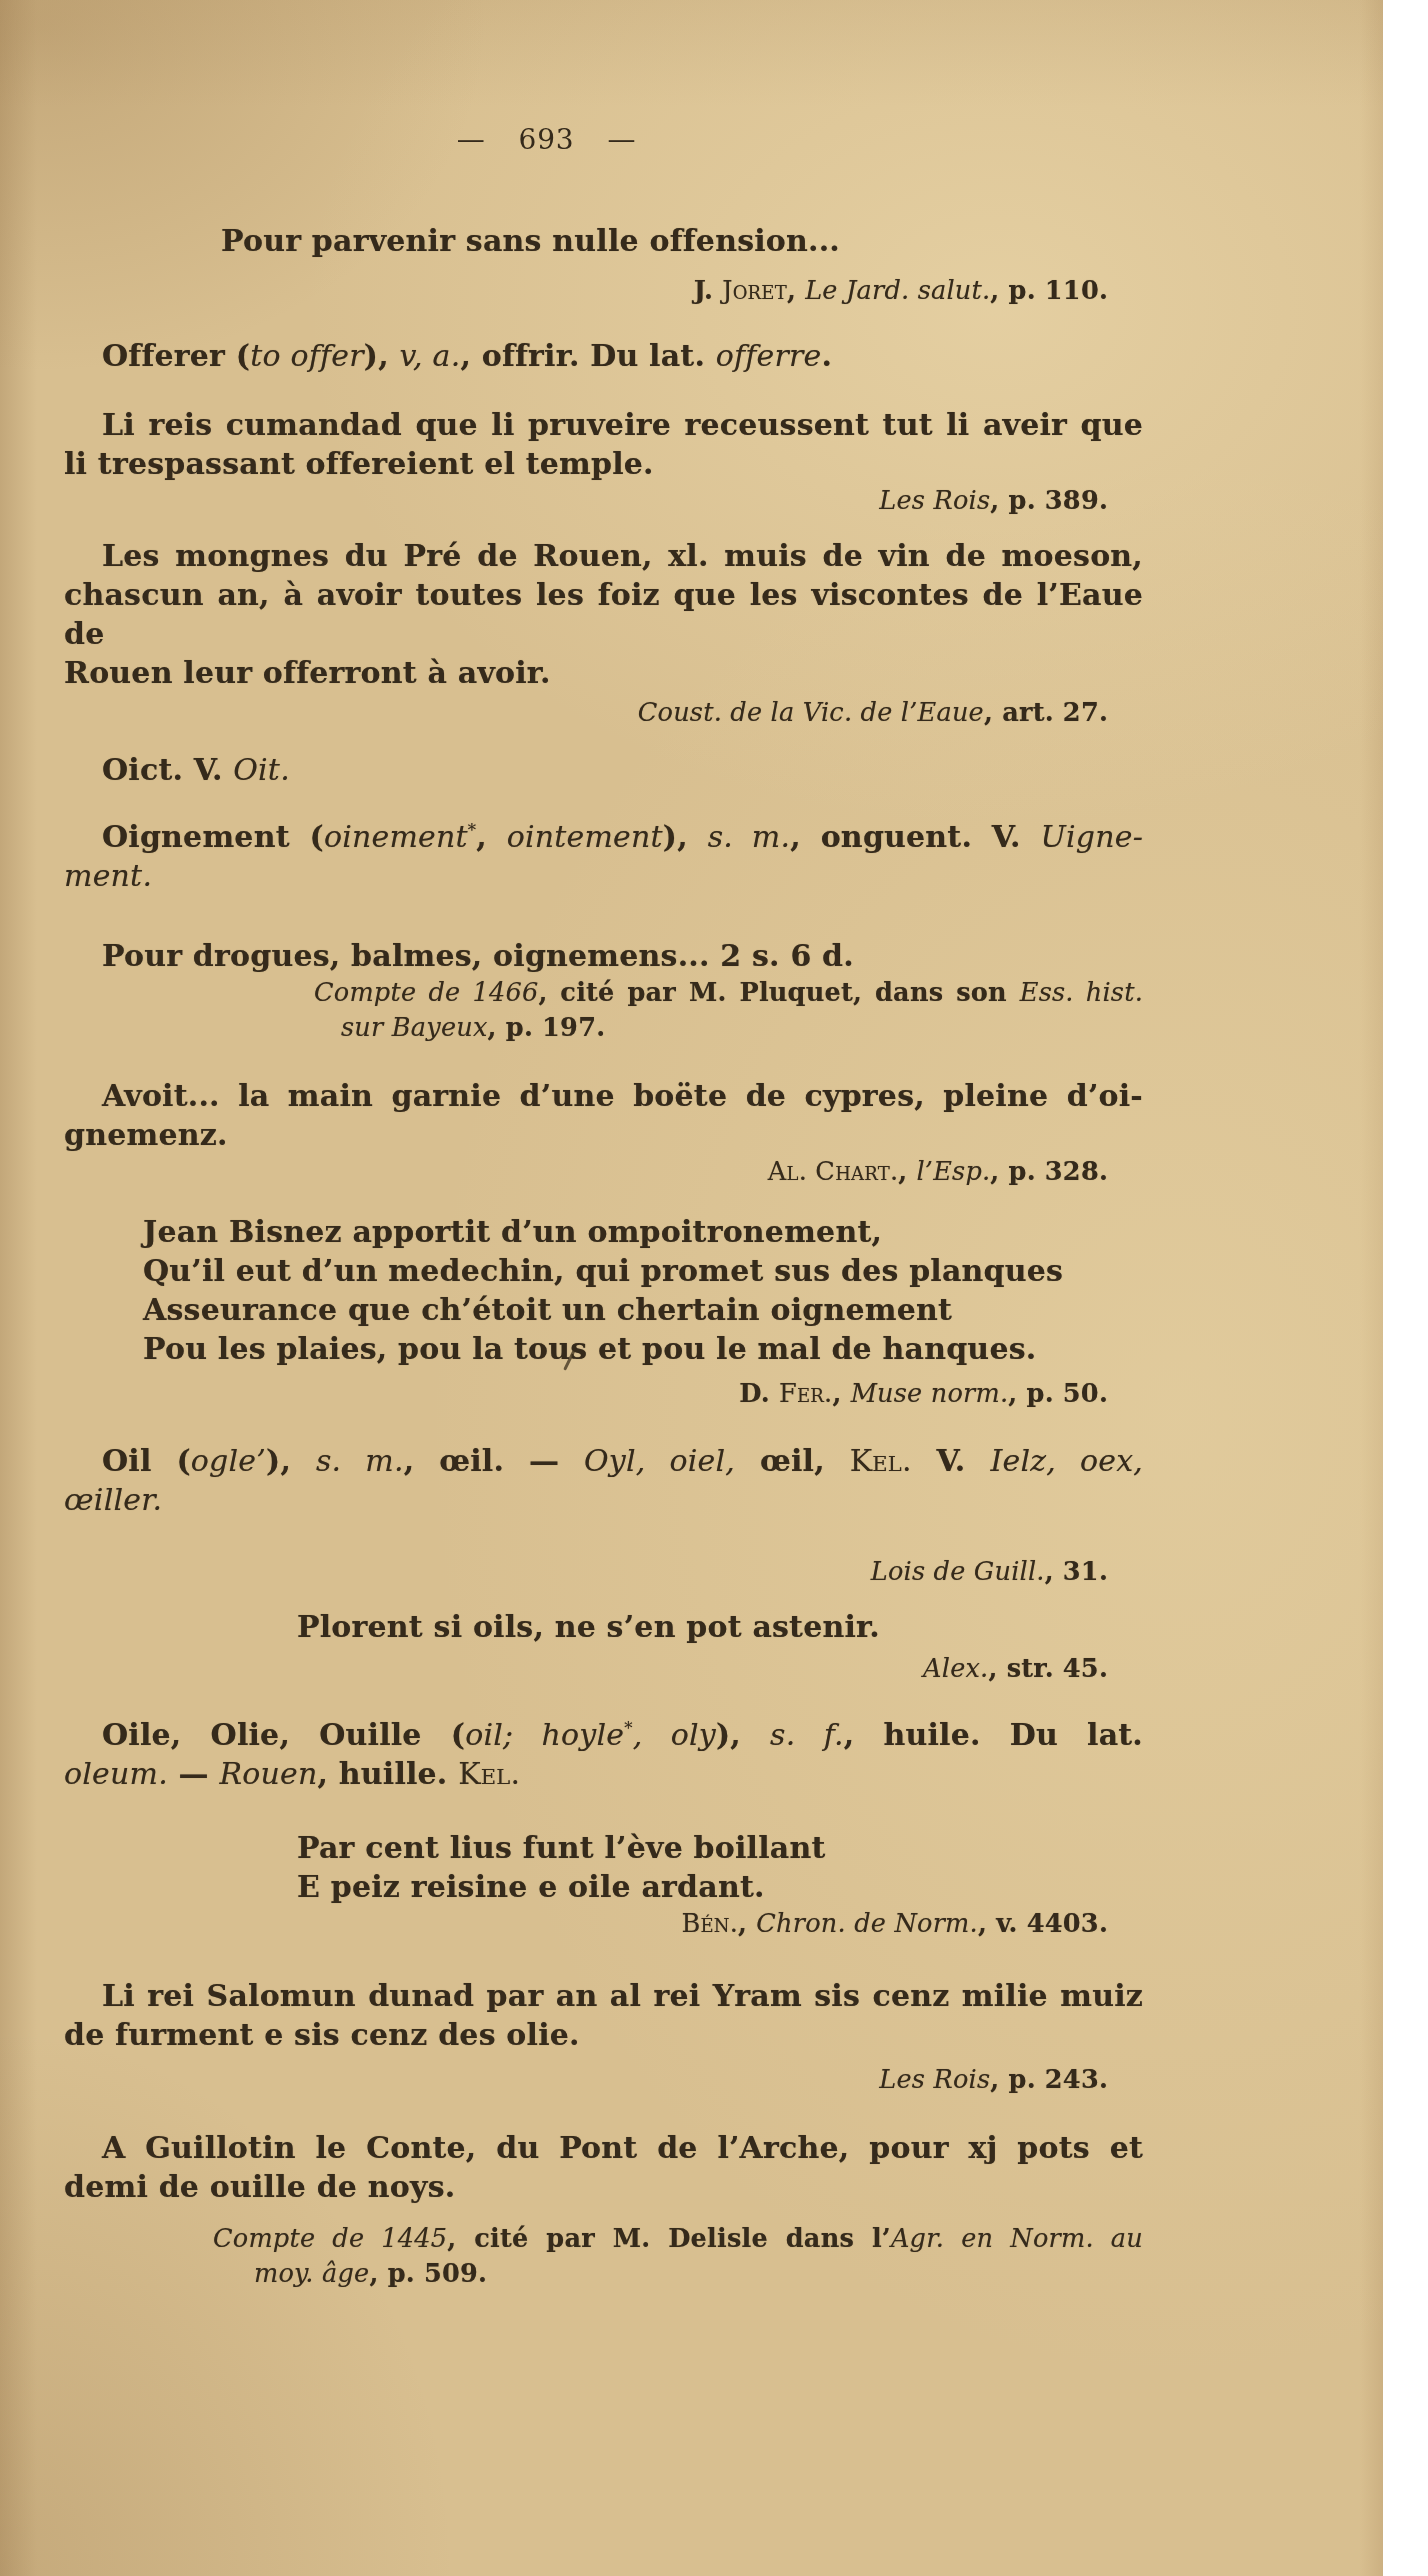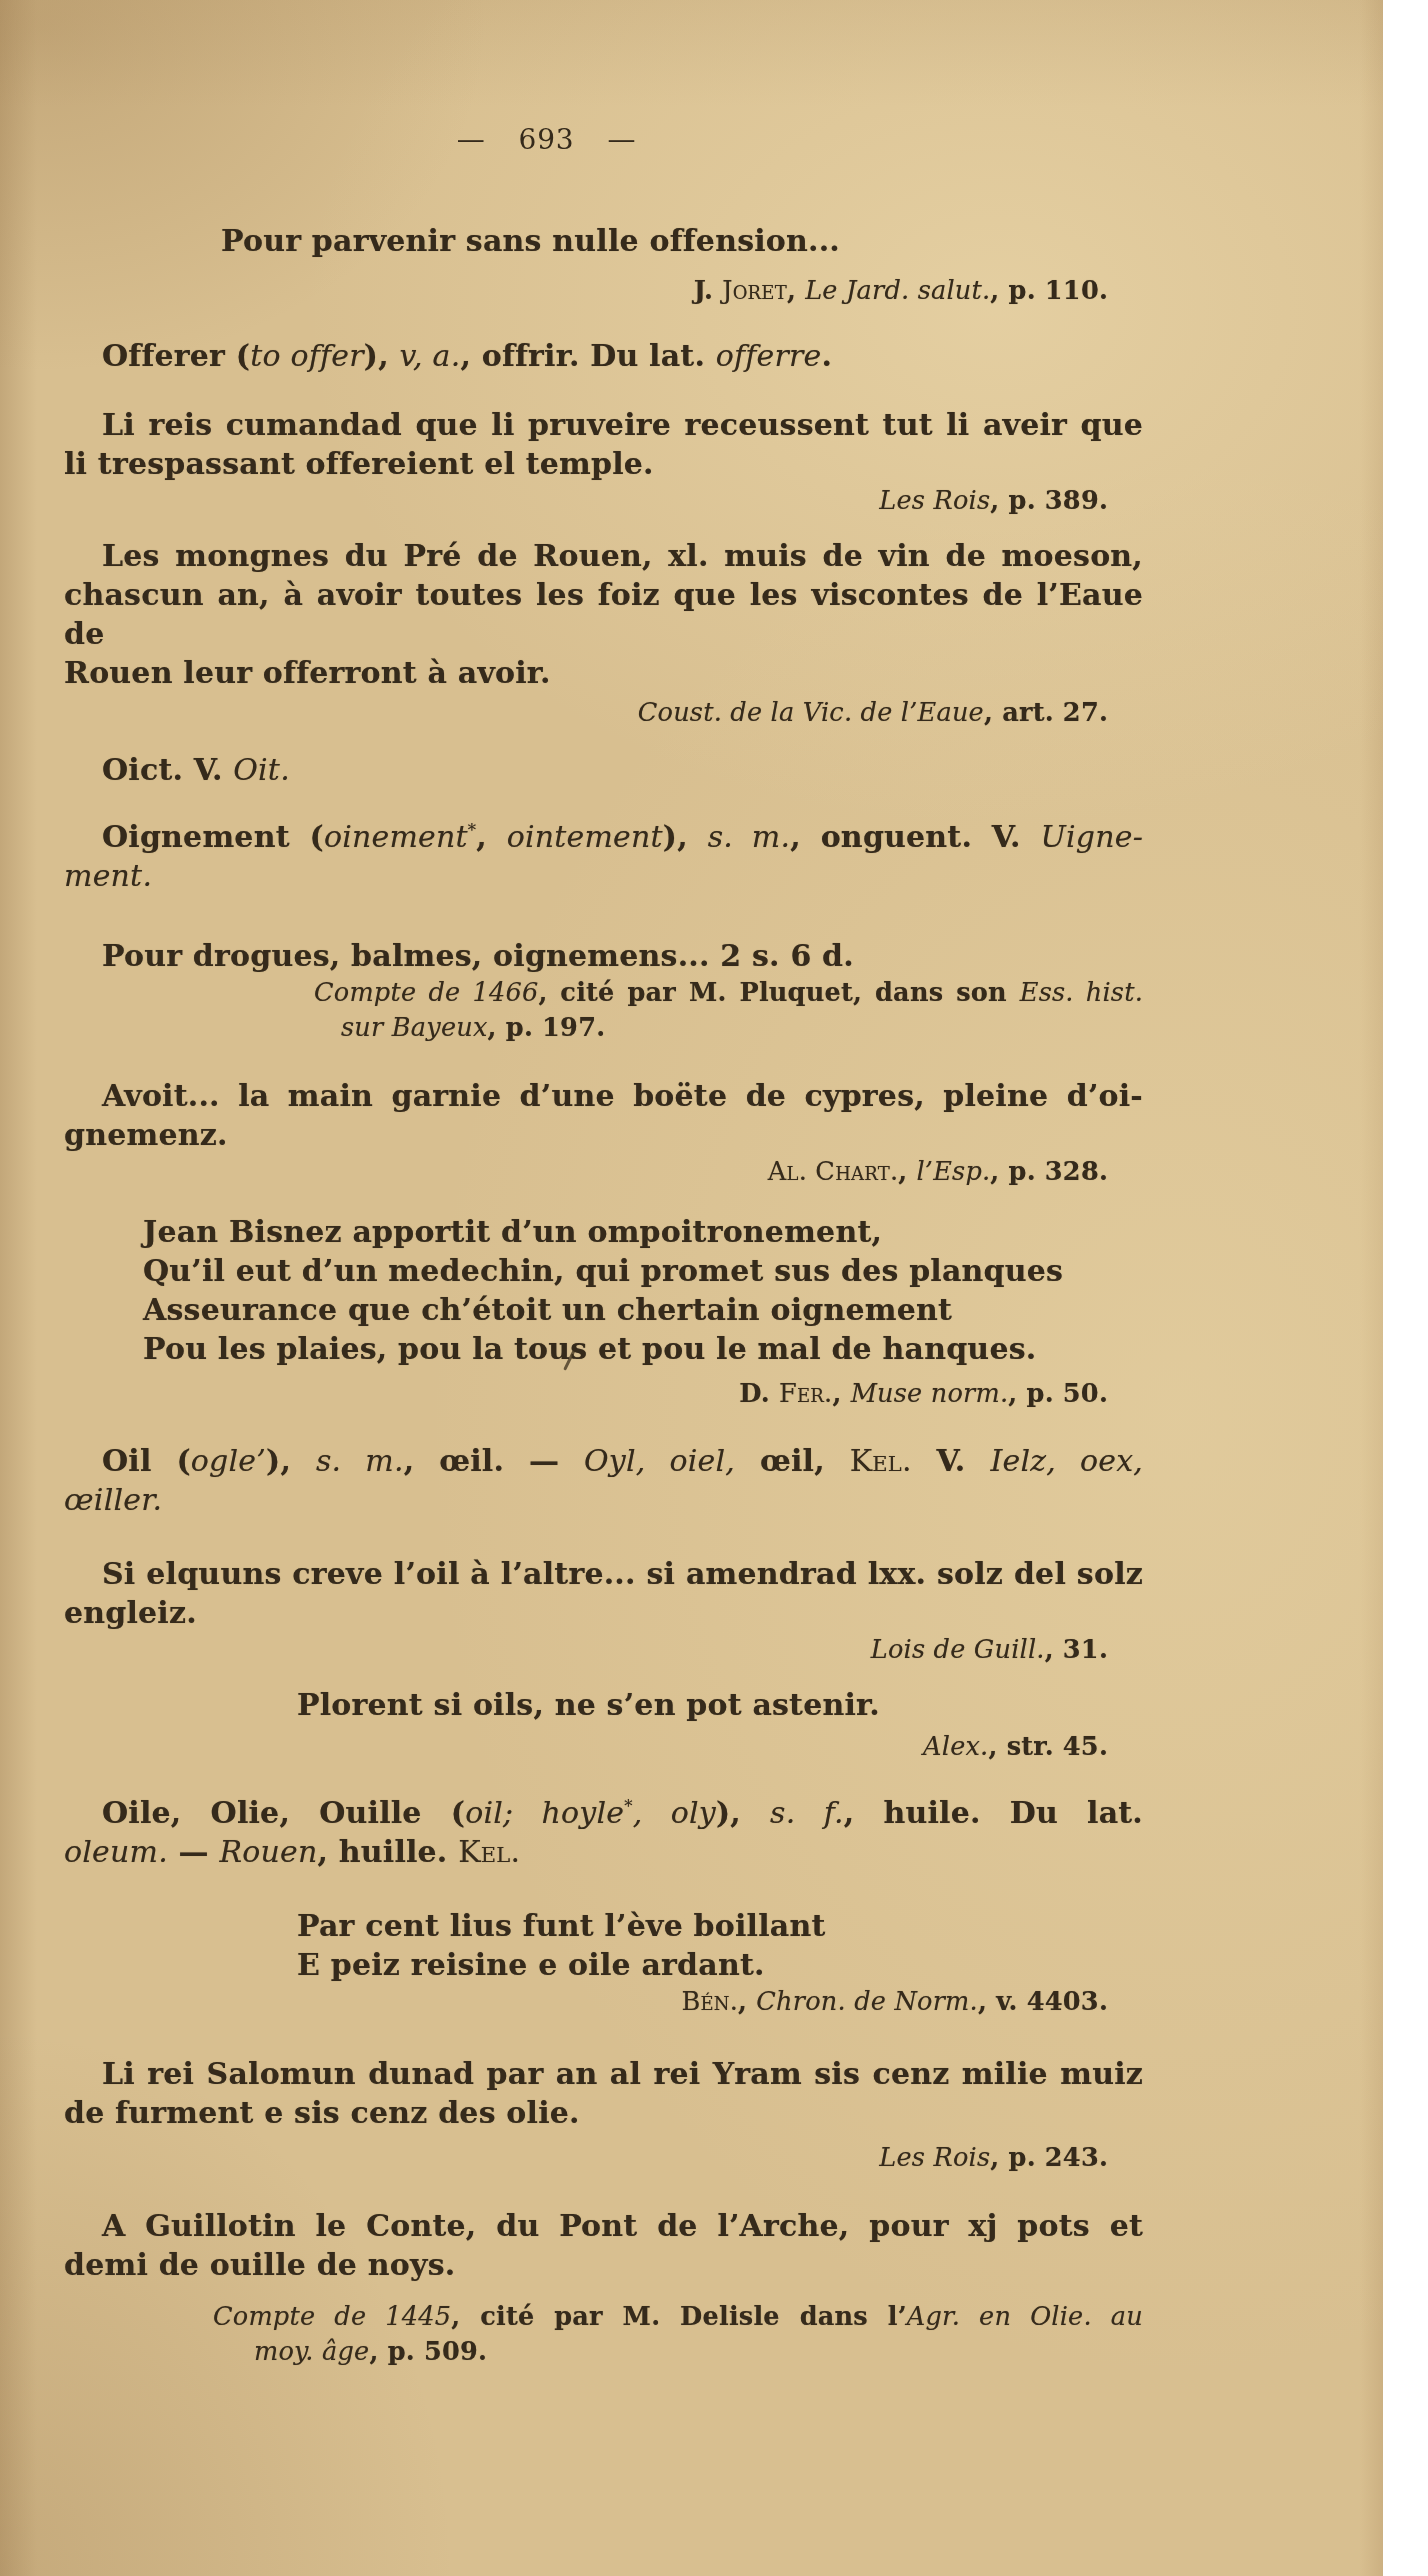--- a/index.html
+++ b/index.html
@@ -150,24 +150,20 @@
         <div class="line" data-name="text-line"><span class="s-roman" data-name="text-segment">Asseurance que ch’étoit un chertain oignement</span></div>
         <div class="line" data-name="text-line"><span class="s-roman" data-name="text-segment">Pou les plaies, pou la tous et pou le mal de hanques.</span></div>
       </div>
       <div class="block b-citation" data-name="citation-d-fer">
         <div class="line" data-name="text-line"><span class="s-roman" data-name="text-segment">D. </span><span class="s-smallcaps" data-name="text-segment">Fer.</span><span class="s-roman" data-name="text-segment">, </span><span class="s-italic" data-name="text-segment">Muse norm.</span><span class="s-roman" data-name="text-segment">, p. 50.</span></div>
       </div>
       <div class="block b-entry" data-name="entry-oil">
         <div class="line full" data-name="text-line"><span class="s-bold" data-name="text-segment">Oil </span><span class="s-roman" data-name="text-segment">(</span><span class="s-italic" data-name="text-segment">ogle’</span><span class="s-roman" data-name="text-segment">), </span><span class="s-italic" data-name="text-segment">s. m.</span><span class="s-roman" data-name="text-segment">, œil. — </span><span class="s-italic" data-name="text-segment">Oyl, oiel,</span><span class="s-roman" data-name="text-segment"> œil, </span><span class="s-smallcaps" data-name="text-segment">Kel.</span><span class="s-roman" data-name="text-segment"> V. </span><span class="s-italic" data-name="text-segment">Ielz, oex,</span></div>
         <div class="line" data-name="text-line"><span class="s-italic" data-name="text-segment">œiller.</span></div>
       </div>
-      <div class="block b-para" data-name="para-si-elquuns">
-        <div class="line full" data-name="text-line"><span class="s-roman" data-name="text-segment">Si elquuns creve l’oil à l’altre... si amendrad lxx. solz del solz</span></div>
-        <div class="line" data-name="text-line"><span class="s-roman" data-name="text-segment">engleiz.</span></div>
-      </div>
       <div class="block b-citation" data-name="citation-lois">
         <div class="line" data-name="text-line"><span class="s-italic" data-name="text-segment">Lois de Guill.</span><span class="s-roman" data-name="text-segment">, 31.</span></div>
       </div>
       <div class="block b-verse-deep" data-name="verse-plorent">
         <div class="line" data-name="text-line"><span class="s-roman" data-name="text-segment">Plorent si oils, ne s’en pot astenir.</span></div>
       </div>
       <div class="block b-citation" data-name="citation-alex">
         <div class="line" data-name="text-line"><span class="s-italic" data-name="text-segment">Alex.</span><span class="s-roman" data-name="text-segment">, str. 45.</span></div>
       </div>
       <div class="block b-entry" data-name="entry-oile">
@@ -186,19 +182,19 @@
         <div class="line" data-name="text-line"><span class="s-roman" data-name="text-segment">de furment e sis cenz des olie.</span></div>
       </div>
       <div class="block b-citation" data-name="citation-les-rois-243">
         <div class="line" data-name="text-line"><span class="s-italic" data-name="text-segment">Les Rois</span><span class="s-roman" data-name="text-segment">, p. 243.</span></div>
       </div>
       <div class="block b-para" data-name="para-a-guillotin">
         <div class="line full" data-name="text-line"><span class="s-roman" data-name="text-segment">A Guillotin le Conte, du Pont de l’Arche, pour xj pots et</span></div>
         <div class="line" data-name="text-line"><span class="s-roman" data-name="text-segment">demi de ouille de noys.</span></div>
       </div>
       <div class="block b-citation-block" data-name="citation-compte-1445">
-        <div class="line full" data-name="text-line"><span class="s-italic" data-name="text-segment">Compte de 1445</span><span class="s-roman" data-name="text-segment">, cité par M. Delisle dans l’</span><span class="s-italic" data-name="text-segment">Agr. en Olie. au</span></div>
+        <div class="line full" data-name="text-line"><span class="s-italic" data-name="text-segment">Compte de 1445</span><span class="s-roman" data-name="text-segment">, cité par M. Delisle dans l’</span><span class="s-italic" data-name="text-segment">Agr. en Norm. au</span></div>
         <div class="line" data-name="text-line"><span class="s-italic" data-name="text-segment">moy. âge</span><span class="s-roman" data-name="text-segment">, p. 509.</span></div>
       </div>
     </section>
   <div class="ink-mark" data-name="ink-smudge-mark"></div>
 </div>
 
 
 </body></html>

